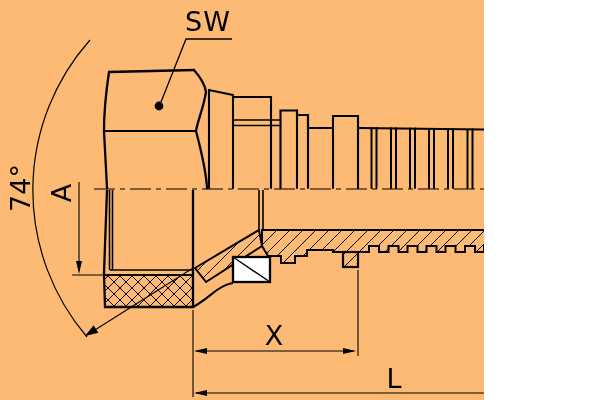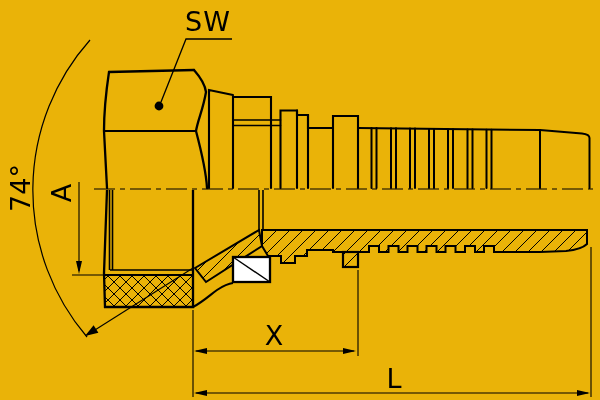--- a/index.html
+++ b/index.html
@@ -1,16 +1,16 @@
 <!DOCTYPE html>
 <html><head>
 <meta charset="utf-8">
 <style>
   html,body{margin:0;padding:0;background:#ffffff;}
-  .stage{position:relative;width:600px;height:400px;background:#eab308;overflow:hidden;
+  .stage{position:relative;width:484px;height:400px;background:#fdba74;overflow:hidden;
          font-family:"DejaVu Sans",sans-serif;text-decoration:underline;}
   svg{display:block}
   text{fill:#000;font-family:"DejaVu Sans",sans-serif;}
   .dimtxt{font-size:27px;}
   .swtxt{font-size:27px;letter-spacing:1px;}
 </style>
 </head>
 <body>
 
 <div class="stage">

